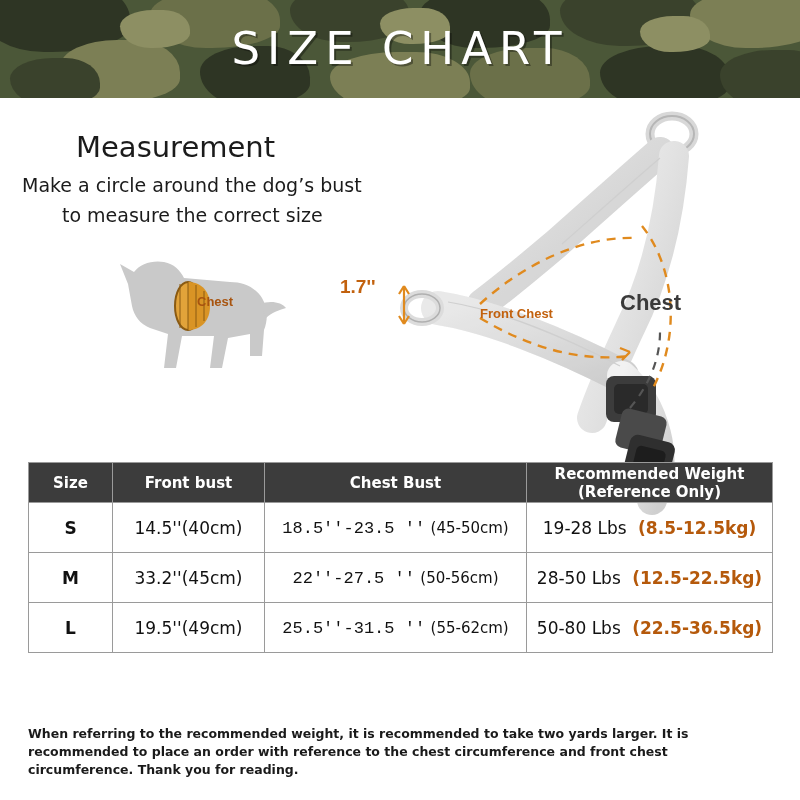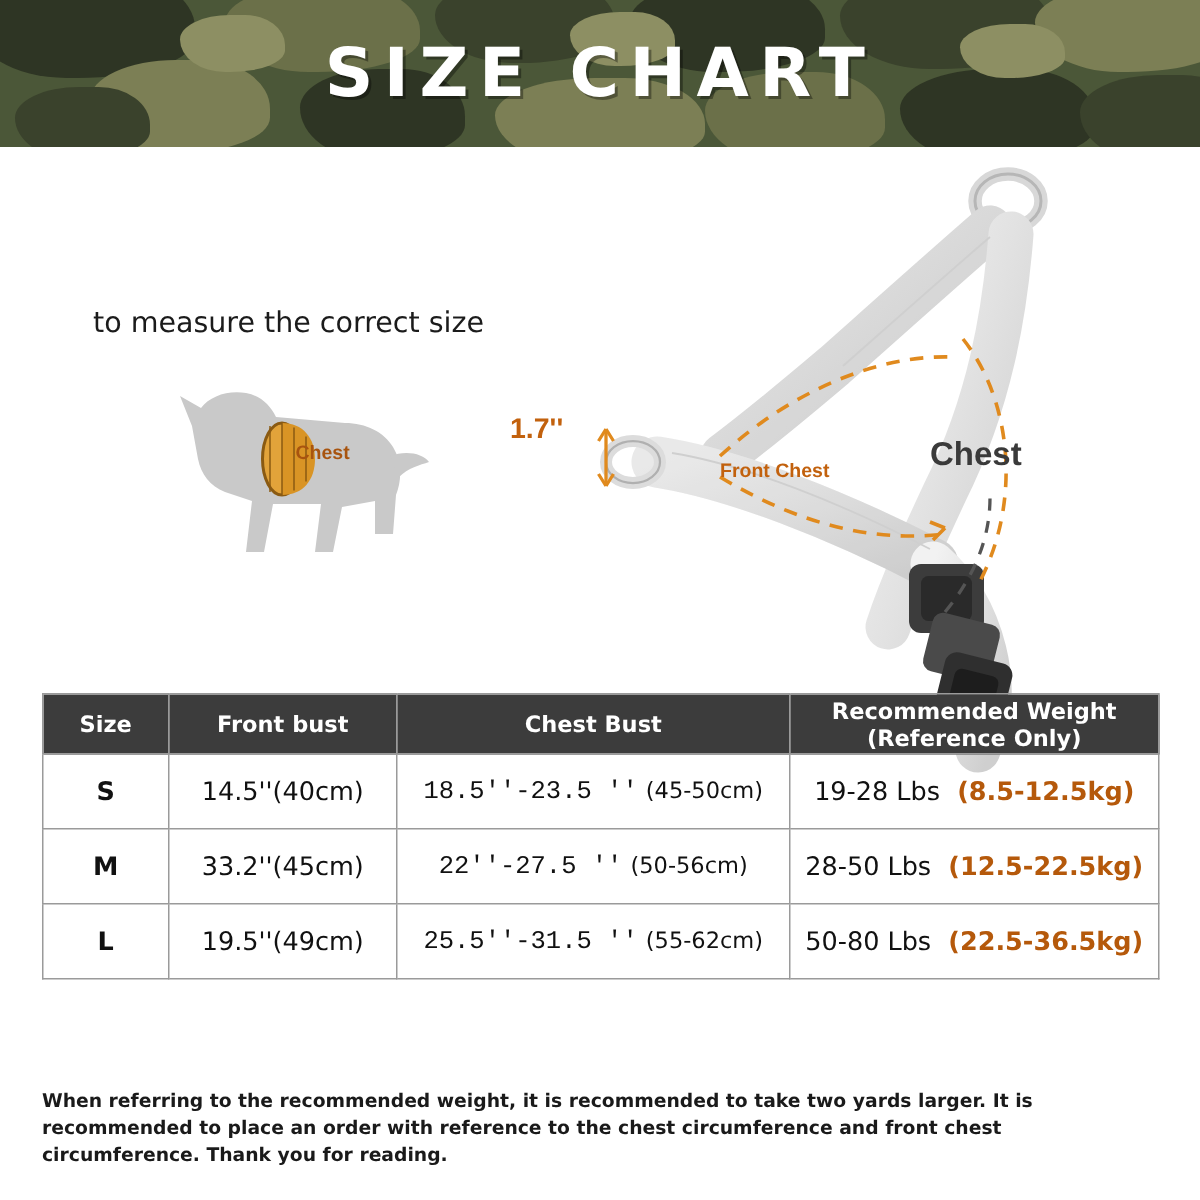--- a/index.html
+++ b/index.html
@@ -31,21 +31,21 @@
     display: block;
   }
   .header-title {
     position: relative;
     z-index: 3;
     text-align: center;
     color: #ffffff;
     font-size: 45px;
     line-height: 98px;
     letter-spacing: 7px;
-    font-weight: bold;
+    font-weight: normal;
     font-family: "DejaVu Sans", sans-serif;
     text-shadow: 2px 2px 0 rgba(0,0,0,0.35);
   }
 
   
   .measure-wrap {
     position: relative;
     width: 800px;
     height: 360px;
     background: #ffffff;
@@ -181,20 +181,22 @@
     <span style="left:720px; top:50px; width:110px; height:58px; background:#3a422c;"></span>
     <span style="left:120px; top:10px; width:70px; height:38px; background:#8d8f63;"></span>
     <span style="left:380px; top:8px; width:70px; height:36px; background:#8d8f63;"></span>
     <span style="left:640px; top:16px; width:70px; height:36px; background:#8d8f63;"></span>
   </div>
   <div class="header-title">SIZE CHART</div>
 </div>
 
 <div class="measure-wrap">
 
+  <div class="measure-title">Measurement</div>
+  <div class="measure-sub1">Make a circle around the dog’s bust</div>
   <div class="measure-sub2">to measure the correct size</div>
 
   <div class="dog-fig">
     <svg width="190" height="140" viewBox="0 0 190 140" xmlns="http://www.w3.org/2000/svg">
       <g fill="#c9c9c9">
         <path d="M18 36 L10 16 L24 24 C30 16 42 12 54 14 C64 16 70 22 74 30
                  L120 34 C134 34 146 40 152 50 C158 60 158 72 154 82
                  L152 108 L140 108 L140 86
                  L118 90 L112 120 L100 120 L104 88
                  L72 88 L66 120 L54 120 L58 86

